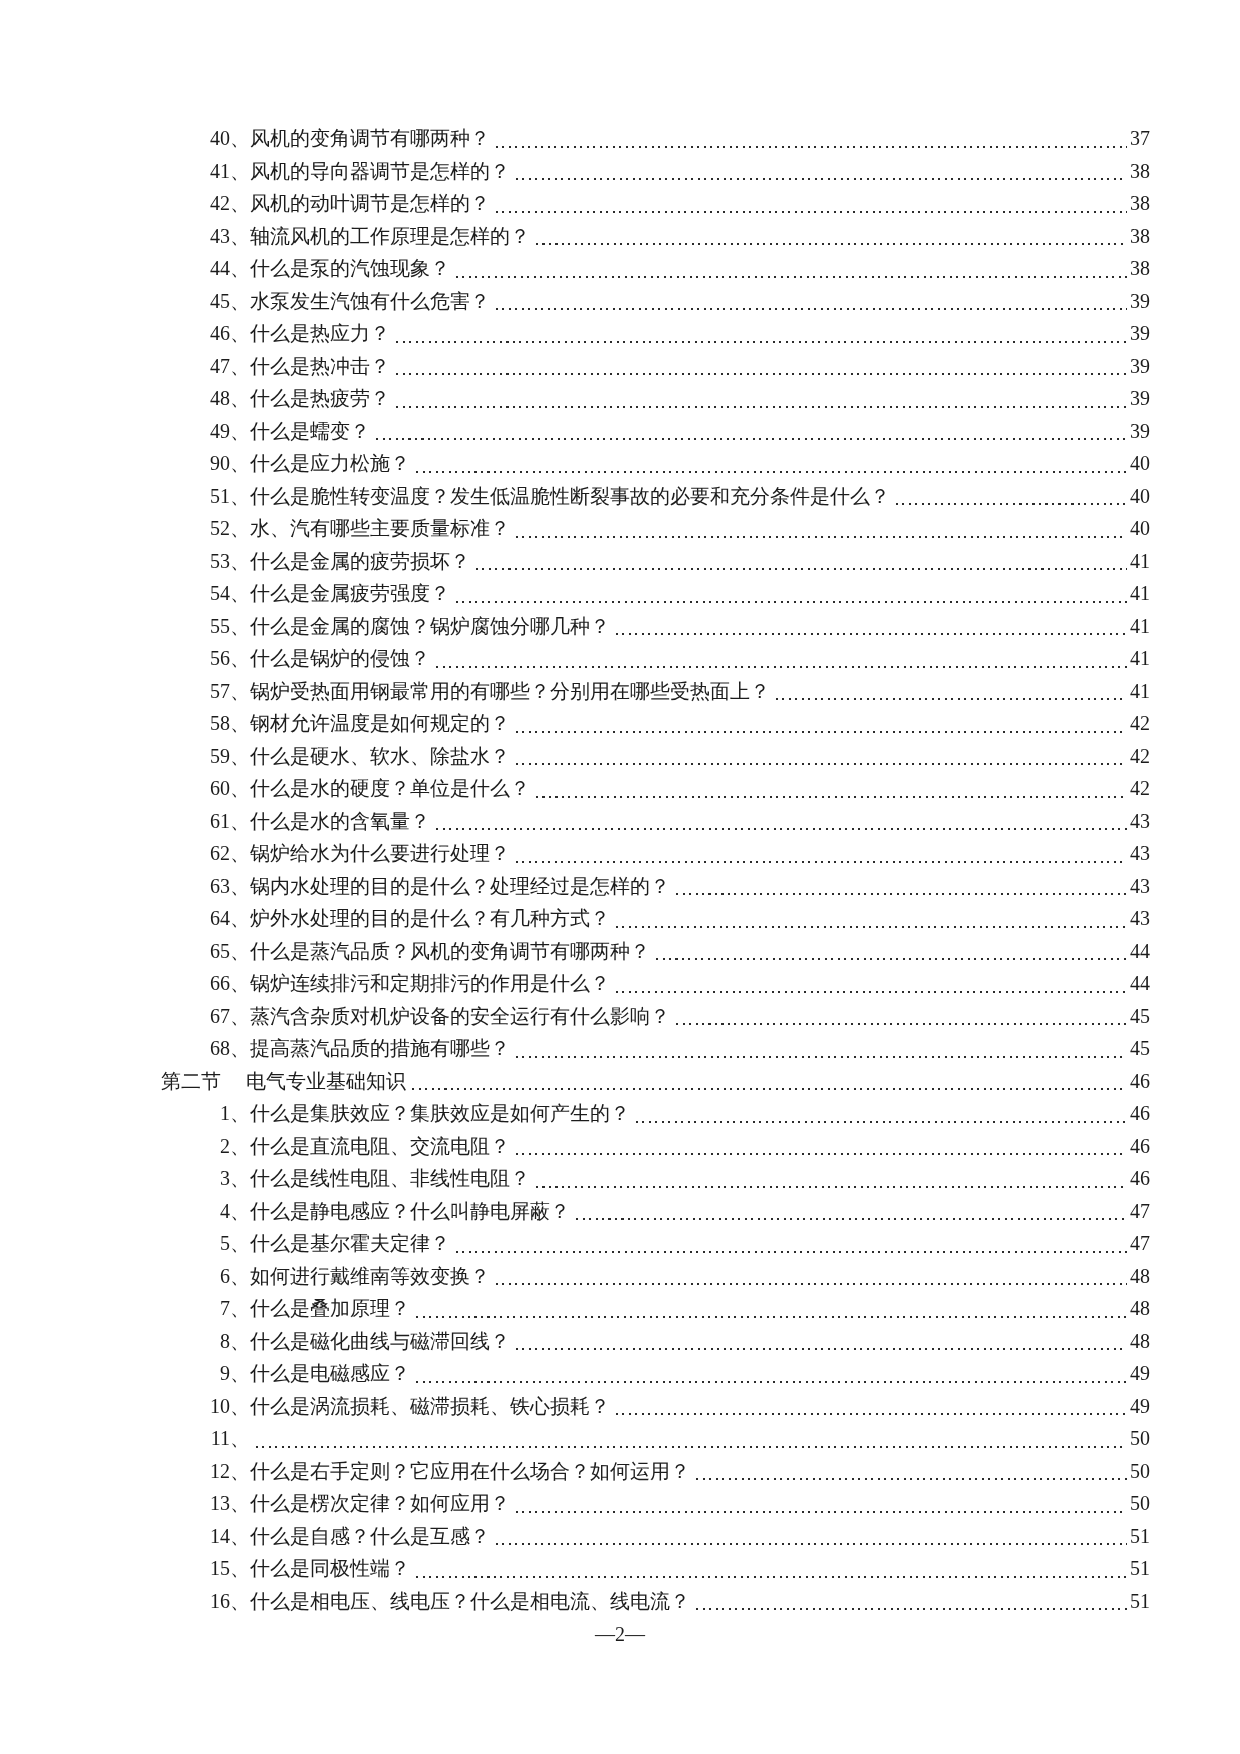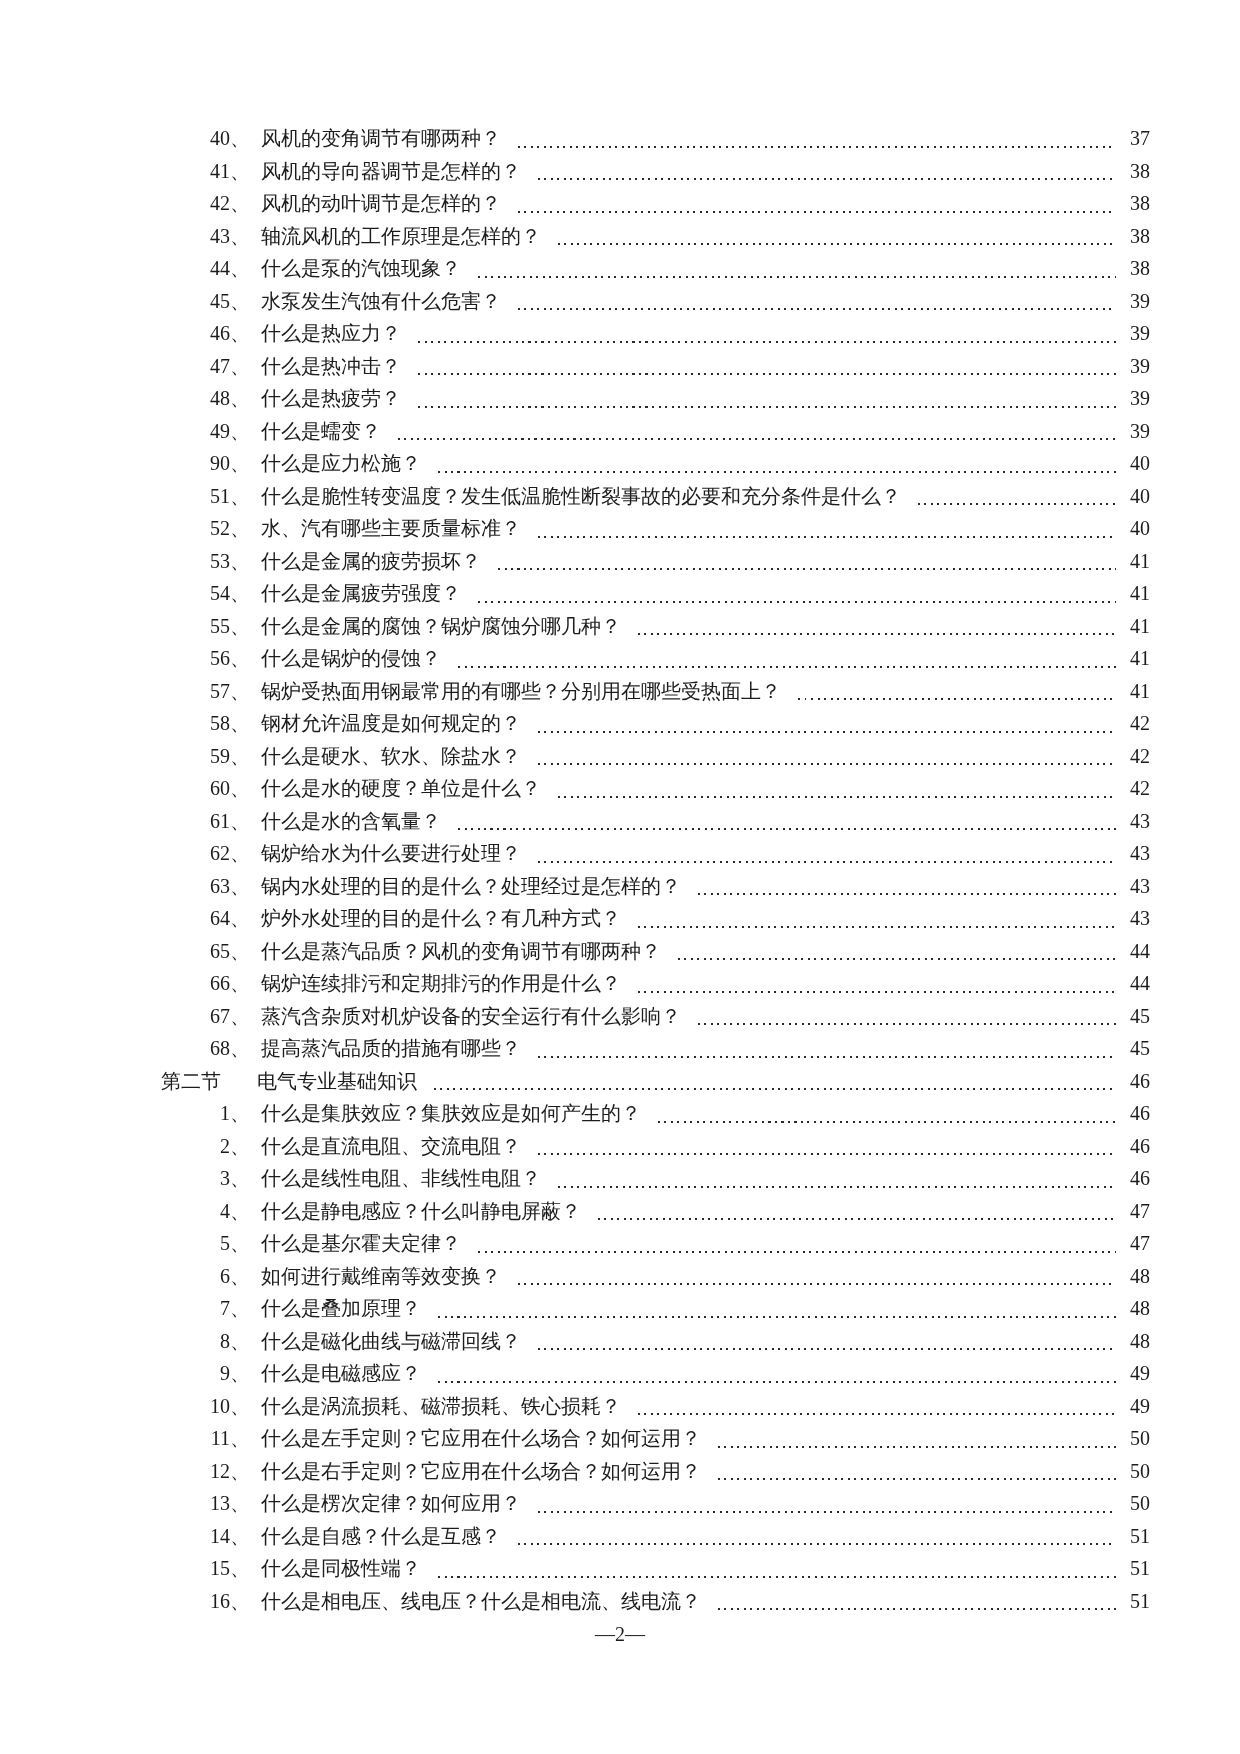--- a/index.html
+++ b/index.html
@@ -22,21 +22,20 @@
     right: 0;
   }
   .row {
     display: flex;
     align-items: stretch;
     height: 32.5px;
     line-height: 32.5px;
     padding: 0 90px 0 145px;
     font-size: 20px;
     white-space: nowrap;
-    gap: 11px;
   }
   .num {
     flex: 0 0 105px;
     text-align: right;
     white-space: pre;
   }
   .row.section .num {
     flex: 0 0 85px;
     text-align: left;
     margin-left: 16px;
@@ -315,21 +314,20 @@
     <span class="page">49</span>
   </div>
       <div class="row">
     <span class="num">10、</span>
     <span class="title">什么是涡流损耗、磁滞损耗、铁心损耗？</span>
     <span class="leader"></span>
     <span class="page">49</span>
   </div>
       <div class="row">
     <span class="num">11、</span>
-    <span class="title">什么是左手定则？它应用在什么场合？如何运用？</span>
     <span class="leader"></span>
     <span class="page">50</span>
   </div>
       <div class="row">
     <span class="num">12、</span>
     <span class="title">什么是右手定则？它应用在什么场合？如何运用？</span>
     <span class="leader"></span>
     <span class="page">50</span>
   </div>
       <div class="row">

